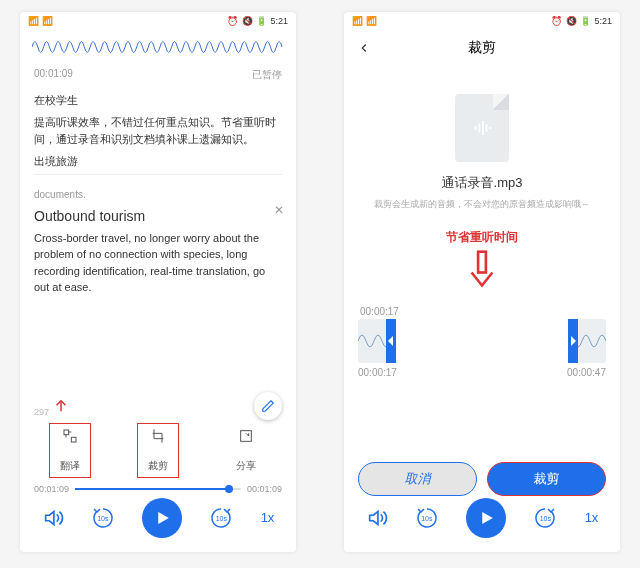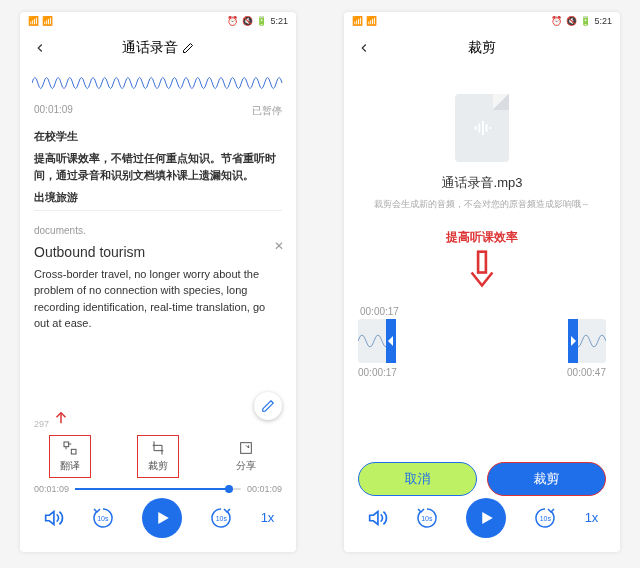--- a/index.html
+++ b/index.html
@@ -7,34 +7,34 @@
   .phone { width: 276px; height: 540px; background: #fff; border-radius: 4px; box-shadow: 0 0 4px rgba(0,0,0,0.1); display: flex; flex-direction: column; position: relative; overflow: hidden; }
   .status-bar { height: 18px; display: flex; justify-content: space-between; align-items: center; padding: 0 8px; font-size: 9px; color: #333; }
   .status-left, .status-right { display: flex; gap: 3px; align-items: center; }
   .header { height: 36px; display: flex; align-items: center; padding: 0 10px; position: relative; }
   .back { width: 20px; height: 20px; display: flex; align-items: center; justify-content: center; color: #333; }
   .title { position: absolute; left: 50%; transform: translateX(-50%); font-size: 14px; font-weight: 500; display: flex; align-items: center; gap: 4px; }
   .wave-banner { height: 26px; margin: 4px 12px; overflow: hidden; }
   .wave-banner svg { width: 100%; height: 100%; }
   .info-row { display: flex; justify-content: space-between; padding: 4px 14px; font-size: 10px; color: #999; }
   .content { flex: 1; padding: 6px 14px; font-size: 11px; line-height: 1.6; color: #333; overflow: hidden; }
-  .content .cn { margin-bottom: 4px; font-weight: bold; }
+  .content .cn { margin-bottom: 4px; }
   .content .link { color: #3b82f6; }
   .hr { height: 1px; background: #eee; margin: 4px 0 2px; }
   .tip { font-size: 10px; color: #999; margin-top: 12px; }
   .en-block { position: relative; padding-top: 2px; }
   .en-title { font-size: 14px; margin-bottom: 2px; }
   .en-text { font-size: 11px; line-height: 1.5; }
   .close-x { position: absolute; right: -2px; top: -2px; color: #999; font-size: 12px; }
   .fab { position: absolute; right: 14px; bottom: 132px; width: 28px; height: 28px; border-radius: 50%; background: #fff; box-shadow: 0 1px 4px rgba(0,0,0,0.25); display: flex; align-items: center; justify-content: center; color: #1f6feb; }
   .arrow-up { color: #d33; }
   .arrow-up.big { transform: scale(1.2); }
   .tiny { font-size: 9px; color: #bbb; padding: 0 14px; margin-top: 4px; }
   .actions { display: flex; justify-content: space-around; padding: 6px 6px 4px; }
-  .act { display: flex; flex-direction: column; align-items: center; gap: 3px; padding: 4px 10px; border: 1px solid transparent; }
+  .act { display: flex; flex-direction: column; align-items: center; gap: 15px; padding: 4px 10px; border: 1px solid transparent; }
   .act span { font-size: 10px; color: #555; }
   .act.hl { border: 1px solid #d33; }
   .timeline { display: flex; align-items: center; gap: 6px; padding: 2px 14px; font-size: 9px; color: #999; }
   .track { flex: 1; height: 2px; background: #ddd; position: relative; border-radius: 2px; }
   .dot { position: absolute; right: 8px; top: -3px; width: 8px; height: 8px; border-radius: 50%; background: #1f6feb; }
   .track-fill { position: absolute; left: 0; top: 0; height: 100%; background: #1f6feb; }
   .controls { height: 56px; display: flex; align-items: center; justify-content: space-around; padding: 0 8px 13px; }
   .ctrl { color: #1f6feb; display: flex; align-items: center; justify-content: center; }
   .play-btn { width: 40px; height: 40px; border-radius: 50%; background: #1f6feb; display: flex; align-items: center; justify-content: center; }
   .speed { color: #1f6feb; font-size: 13px; font-weight: 500; }
@@ -48,51 +48,38 @@
   .red-arrow { margin-top: 6px; color: #d33; }
   .crop-time { font-size: 10px; color: #999; align-self: flex-start; padding: 0 2px; margin-top: 16px; }
   .crop-wave { width: 100%; height: 44px; background: #eceff1; border-radius: 3px; position: relative; overflow: hidden; margin-top: 2px; }
   .crop-sel { position: absolute; left: 28px; right: 28px; top: 0; bottom: 0; background: #fff; border-left: 10px solid #1f6feb; border-right: 10px solid #1f6feb; }
   .crop-sel::before, .crop-sel::after { content: ""; position: absolute; top: 50%; width: 0; height: 0; border-top: 5px solid transparent; border-bottom: 5px solid transparent; transform: translateY(-50%); }
   .crop-sel::before { left: -8px; border-right: 5px solid #fff; }
   .crop-sel::after { right: -8px; border-left: 5px solid #fff; }
   .crop-range { display: flex; justify-content: space-between; width: 100%; font-size: 10px; color: #999; margin-top: 4px; }
   .btn-row { display: flex; gap: 10px; padding: 12px 14px 0; }
   .btn { flex: 1; height: 34px; border-radius: 18px; display: flex; align-items: center; justify-content: center; font-size: 13px; }
-  .btn-cancel { border: 1px solid #1f6feb; color: #1f6feb; background: #bef264; }
+  .btn-cancel { border: 1px solid #1f6feb; color: #1f6feb; background: #e5e5e5; font-style: italic; }
   .btn-confirm { background: #1f6feb; color: #fff; border: 1px solid #d33; }
   .svg-icon { display: block; }
 </style>
 </head>
 <body>
 
 <div class="phone">
   <div class="status-bar">
     <div class="status-left">
       <span>📶</span>
       <span>📶</span>
     </div>
     <div class="status-right">
       <span>⏰</span>
       <span>🔇</span>
       <span>🔋</span>
       <span>5:21</span>
-    </div>
-  </div>
-  <div class="header">
-    <div class="back">
-      <svg class="svg-icon" width="14" height="14" viewBox="0 0 24 24" fill="none" stroke="currentColor" stroke-width="2">
-          <polyline points="15 18 9 12 15 6"></polyline>
-        </svg>
-    </div>
-    <div class="title">
-      <span>通话录音</span>
-      <svg width="12" height="12" viewBox="0 0 24 24" fill="none" stroke="currentColor" stroke-width="2">
-          <path d="M17 3l4 4L7 21H3v-4z"></path>
-        </svg>
     </div>
   </div>
   <div class="wave-banner">
     <svg viewBox="0 0 260 26" preserveAspectRatio="none">
         <path d="M0 13 Q3 2 6 13 T12 13 T18 13 T24 13 T30 13 T36 13 T42 13 T48 13 T54 13 T60 13 T66 13 T72 13 T78 13 T84 13 T90 13 T96 13 T102 13 T108 13 T114 13 T120 13 T126 13 T132 13 T138 13 T144 13 T150 13 T156 13 T162 13 T168 13 T174 13 T180 13 T186 13 T192 13 T198 13 T204 13 T210 13 T216 13 T222 13 T228 13 T234 13 T240 13 T246 13 T252 13 T258 13" stroke="#3b6fd6" stroke-width="1" fill="none"></path>
       </svg>
   </div>
   <div class="info-row">
     <span>00:01:09</span>
     <span>已暂停</span>
@@ -212,21 +199,21 @@
       <svg width="22" height="22" viewBox="0 0 24 24" fill="none" stroke="#fff" stroke-width="2">
           <line x1="5" y1="10" x2="5" y2="14"></line>
           <line x1="9" y1="7" x2="9" y2="17"></line>
           <line x1="13" y1="4" x2="13" y2="20"></line>
           <line x1="17" y1="8" x2="17" y2="16"></line>
           <line x1="21" y1="11" x2="21" y2="13"></line>
         </svg>
     </div>
     <div class="file-name">通话录音.mp3</div>
     <div class="file-note">裁剪会生成新的音频，不会对您的原音频造成影响哦～</div>
-    <div class="red-note">提高听课效率</div>
+    <div class="red-note">节省重听时间</div>
     <div class="red-arrow arrow-up big">
       <svg width="26" height="34" viewBox="0 0 24 30" fill="none" stroke="#d33" stroke-width="2">
           <rect x="9" y="2" width="6" height="16" fill="none"></rect>
           <polyline points="4 18 12 28 20 18"></polyline>
         </svg>
     </div>
     <div class="crop-time">00:00:17</div>
     <div class="crop-wave">
       <svg width="100%" height="100%" viewBox="0 0 248 44" preserveAspectRatio="none">
           <path d="M0 22 Q4 10 8 22 T16 22 T24 22 T32 22 T40 22 T48 22 T56 22 T64 22 T72 22 T80 22 T88 22 T96 22 T104 22 T112 22 T120 22 T128 22 T136 22 T144 22 T152 22 T160 22 T168 22 T176 22 T184 22 T192 22 T200 22 T208 22 T216 22 T224 22 T232 22 T240 22 T248 22" stroke="#7a9cc6" stroke-width="1" fill="none"></path>

